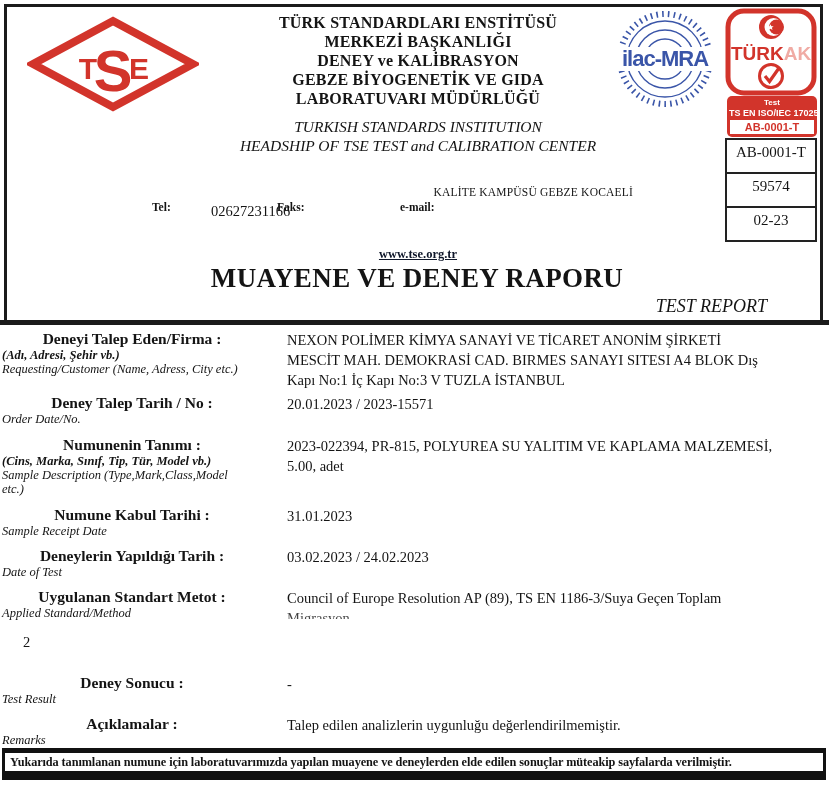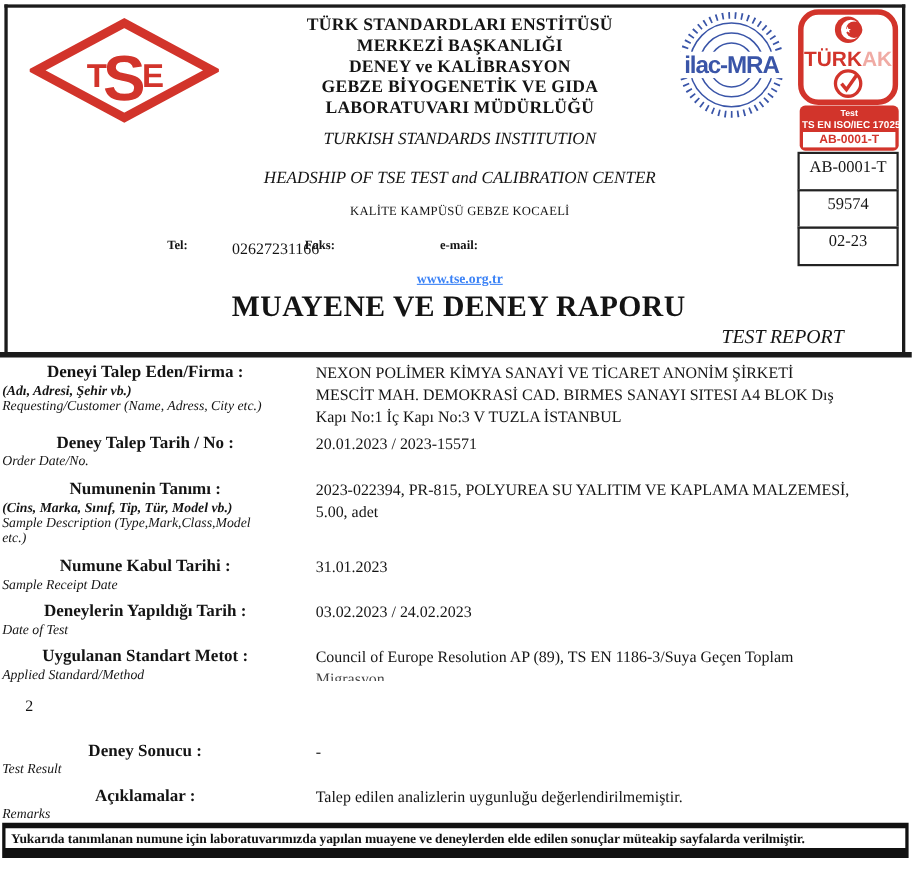--- a/index.html
+++ b/index.html
@@ -7,49 +7,49 @@
         font-family:"Liberation Serif",serif;color:#141414;}
 
   
   .header-box{position:absolute;left:4px;top:4px;width:819px;height:316px;
               border:3px solid #1b1b1b;border-bottom:none;box-sizing:border-box;}
   .top-rule{position:absolute;left:0;top:320px;width:829px;height:5px;background:#1b1b1b;}
 
   .tse-logo{position:absolute;left:20px;top:8px;width:172px;height:98px;}
   .org-block{position:absolute;left:196px;top:6px;width:430px;text-align:center;}
   .org-line{font-weight:bold;font-size:16px;line-height:19px;letter-spacing:.2px;}
-  .org-en{font-style:italic;font-size:15.5px;line-height:19px;margin-top:16px;}
+  .org-en{font-style:italic;font-size:15.5px;line-height:19px;}
   .org-en-gap{margin-top:9px;}
 
   .ilac-logo{position:absolute;left:608px;top:2px;width:100px;height:100px;}
   .turkak-logo{position:absolute;left:718px;top:1px;width:92px;height:88px;}
 
   .test-badge{position:absolute;left:720px;top:89px;width:90px;box-sizing:border-box;
               background:#d2342b;border-radius:5px;text-align:center;padding:2px 2px 3px 2px;}
   .test-badge .b1{display:block;color:#fff;font-family:"Liberation Sans",sans-serif;
                   font-weight:bold;font-size:8px;line-height:10px;}
   .test-badge .b2{display:block;color:#fff;font-family:"Liberation Sans",sans-serif;
                   font-weight:bold;font-size:9px;line-height:11px;white-space:nowrap;}
   .test-badge .b3{display:block;background:#fff;color:#d2342b;font-family:"Liberation Sans",sans-serif;
                   font-weight:bold;font-size:11px;line-height:14px;margin:1px 1px 0 1px;}
 
   .side-boxes{position:absolute;left:718px;top:131px;width:92px;}
   .side-box{border:2px solid #222;height:36px;box-sizing:border-box;background:#fff;
             text-align:center;font-size:15px;padding-top:4px;}
   .side-box + .side-box{margin-top:-2px;text-align:center;}
 
-  .campus{position:absolute;left:196px;top:179px;width:430px;text-align:center;
+  .campus{position:absolute;left:196px;top:179px;width:430px;text-align:right;
           font-size:11.5px;letter-spacing:.2px;}
-  .contact-row{position:absolute;left:0;top:210px;width:100%;height:16px;font-size:11.5px;}
+  .contact-row{position:absolute;left:0;top:194px;width:100%;height:16px;font-size:11.5px;}
   .contact-row .lab{position:absolute;font-weight:bold;}
   .contact-row .val{position:absolute;}
   .pos-tel{left:145px;} .pos-telv{left:183px;} .pos-faks{left:270px;} .pos-mail{left:393px;}
 
   .website{position:absolute;left:196px;top:237px;width:430px;text-align:center;}
-  .website a{color:#3b82f6;font-weight:bold;font-size:12.5px;text-decoration:underline;}
+  .website a{color:#0f172a;font-weight:bold;font-size:12.5px;text-decoration:underline;}
 
   .title-main{position:absolute;left:60px;top:256px;width:700px;text-align:center;
               font-size:27px;font-weight:bold;letter-spacing:.4px;}
   .title-sub{position:absolute;left:60px;top:289px;width:700px;text-align:right;
              font-size:18px;font-style:italic;}
 
   
   .row{position:absolute;left:2px;width:825px;}
   .lbl{display:inline-block;width:260px;vertical-align:top;}
   .lbl .main{font-weight:bold;font-size:15.5px;line-height:18px;text-align:center;}

